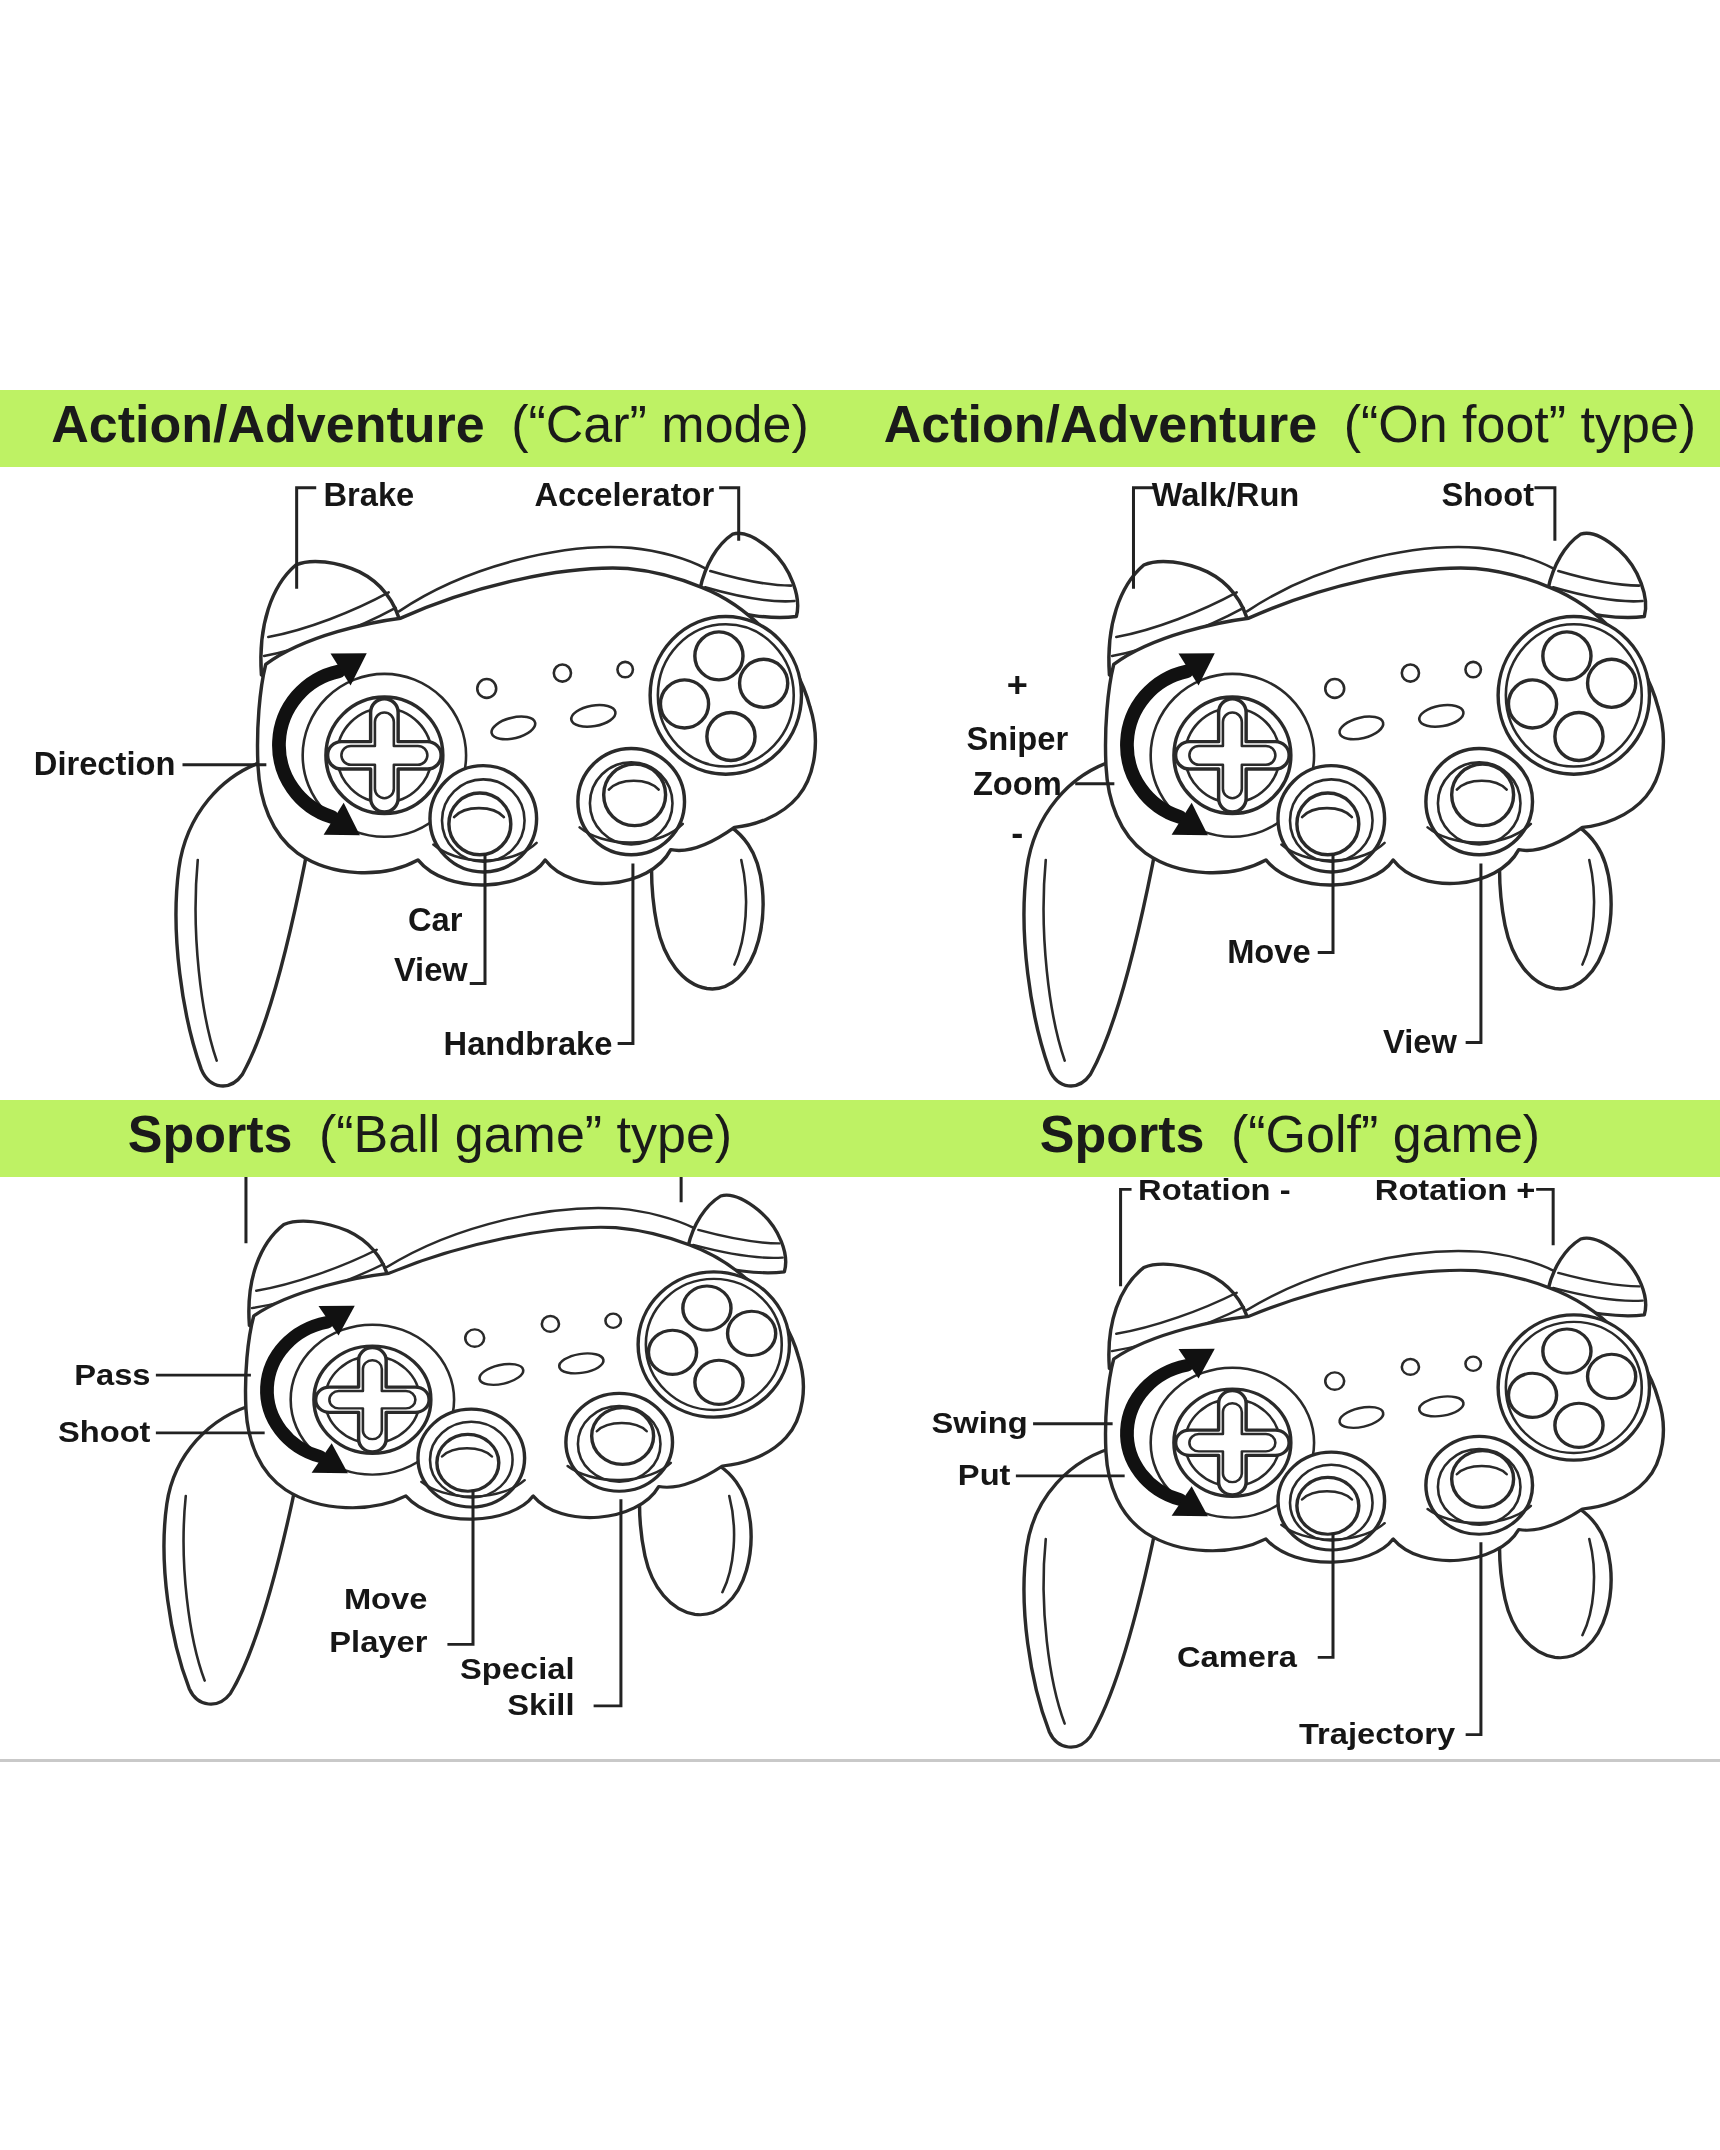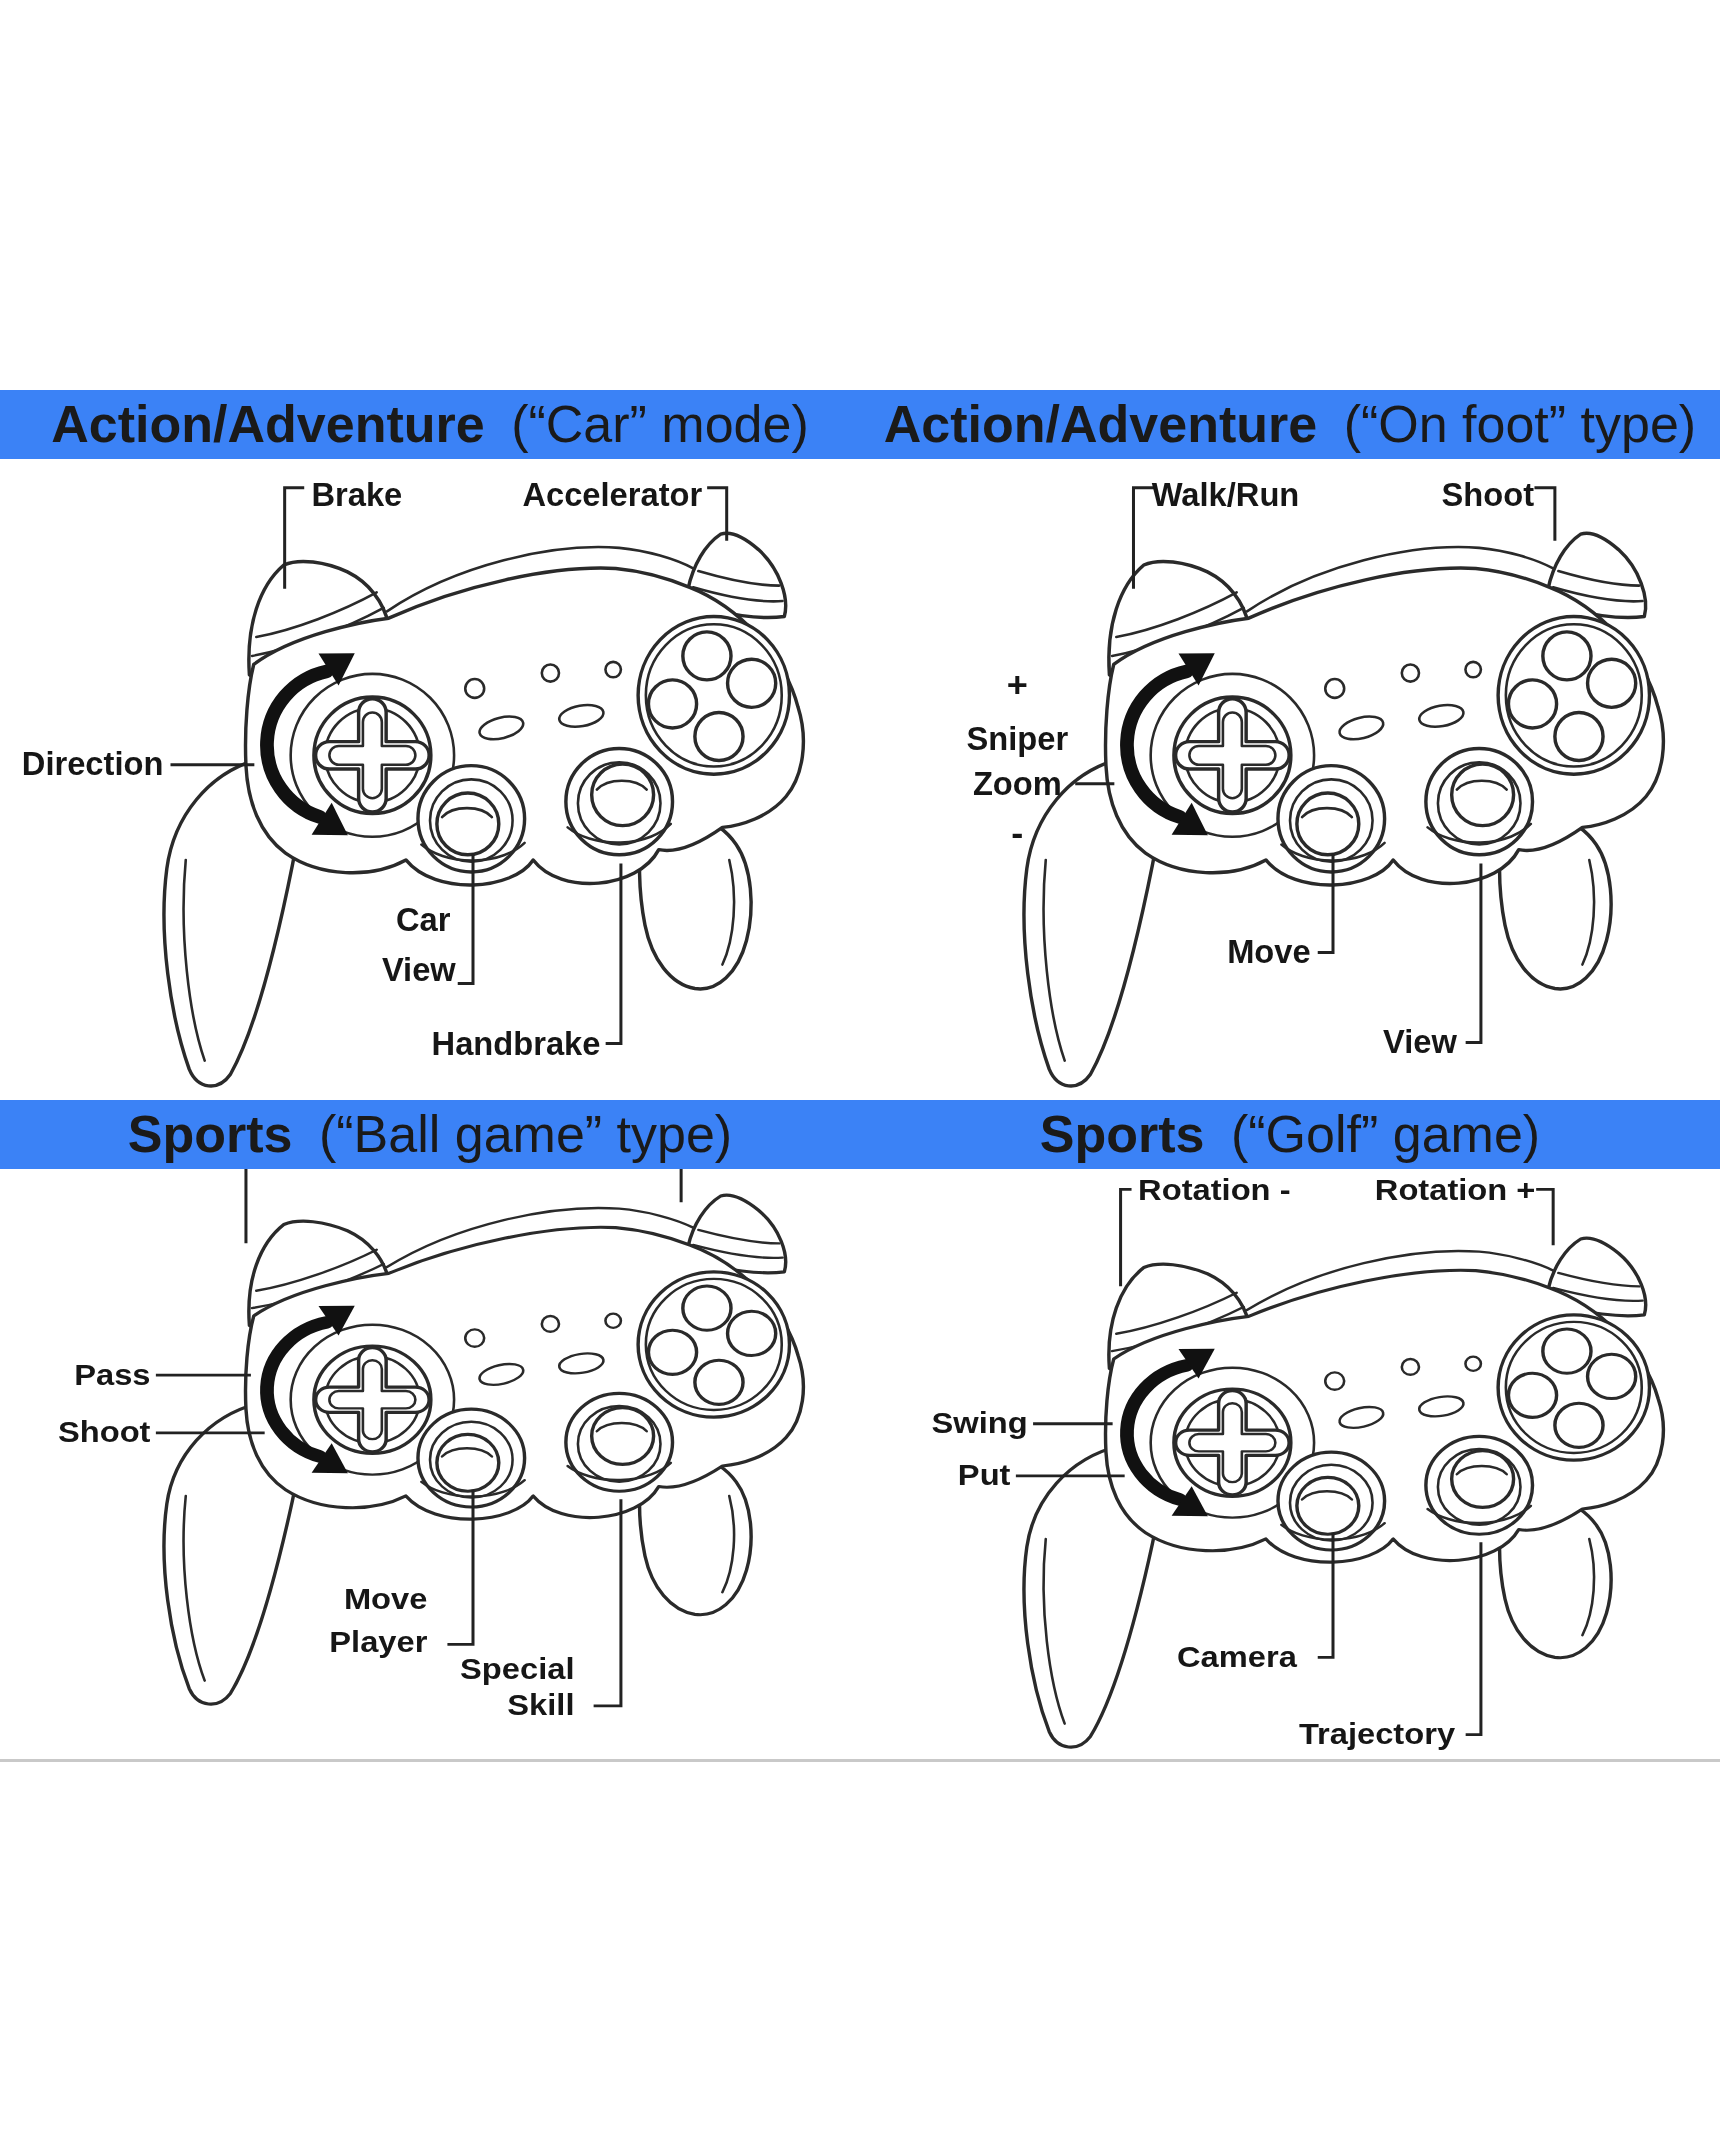--- a/index.html
+++ b/index.html
@@ -1,29 +1,29 @@
 <!DOCTYPE html>
 <html style="font-size:13.8px"><head>
 <meta charset="utf-8">
 <style>
   html,body{margin:0;padding:0;}
   body{
     width:1721px;height:2151px;position:relative;background:#ffffff;
     font-family:"Liberation Sans",sans-serif;color:#1a1a1a;overflow:hidden;
   }
-  .banner{position:absolute;left:0;width:1721px;height:69px;background:#3b82f6;z-index:2;display:flex;}
+  .banner{position:absolute;left:0;width:1721px;height:77px;background:#bef264;z-index:2;display:flex;}
   .banner .half{width:860px;height:69px;display:flex;align-items:center;justify-content:center;}
   .hdr{font-size:52px;line-height:69px;white-space:nowrap;}
   .hdr .hb{font-weight:bold;}
   .hdr .hn{font-weight:normal;margin-left:12px;}
   #banner-top{top:390px;}
   #banner-bottom{top:1100px;}
   .quadrant{position:absolute;z-index:1;}
   .quadrant svg{display:block;overflow:visible;}
-  #q-car{left:0;top:457px;}
+  #q-car{left:12px;top:457px;}
   #q-onfoot{left:860px;top:457px;text-align:right;}
   #q-ball{left:0;top:1125px;text-align:right;}
   #q-golf{left:860px;top:1168px;}
   .divider{position:absolute;left:0;top:1759px;width:1721px;height:2.6px;background:#c9c9c9;}
   
   .gp path,.gp circle,.gp ellipse{stroke:#2a2a2a;stroke-width:4;fill:none;stroke-linecap:round;stroke-linejoin:round;}
   .gp .fill{fill:#ffffff;}
   .gp .thin{stroke-width:3;}
   .gp .arrow-arc{stroke:#111111;stroke-width:16;fill:none;}
   .gp .arrow-head{fill:#111111;stroke:none;}

